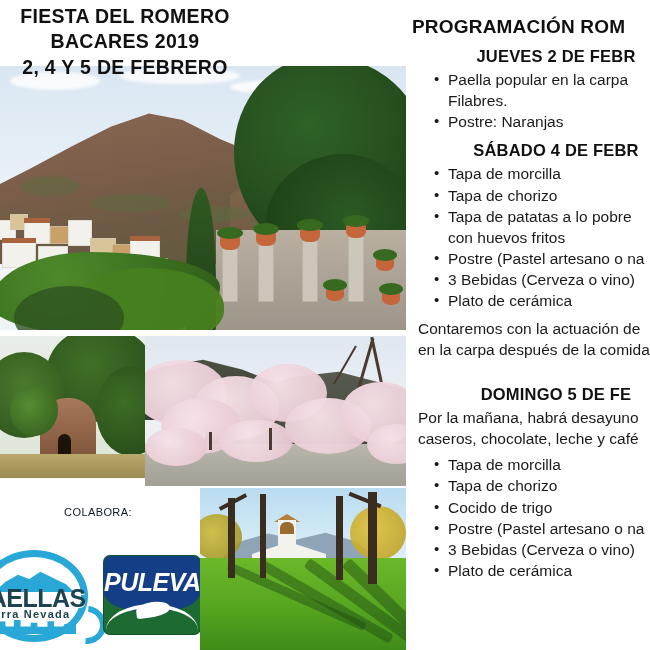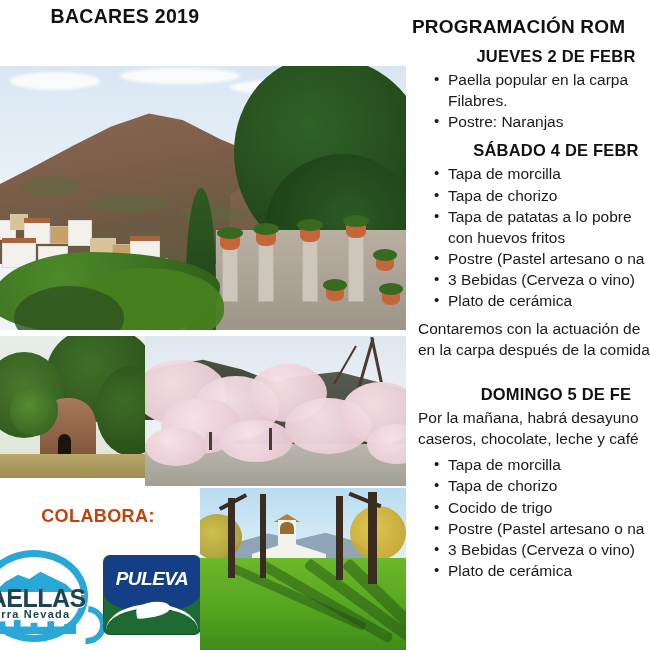--- a/index.html
+++ b/index.html
@@ -97,21 +97,21 @@
   .ch-door{position:absolute;left:78px;top:70px;width:18px;height:24px;background:#9a6b2e;border-radius:9px 9px 0 0;}
   .ch-grass{position:absolute;left:0;bottom:0;width:100%;height:92px;
     background:linear-gradient(#6cb82a 0%,#56a520 55%,#3f8c18 100%);}
   .shadow{position:absolute;background:#1d4a12;opacity:.45;transform-origin:top left;border-radius:4px;}
   .ch-trunk{position:absolute;background:#3b2c20;}
   .ch-canopy{position:absolute;border-radius:50%;}
   .ch-wall{position:absolute;left:0;top:78px;width:70px;height:16px;background:#e7e4da;}
 
   
   .colabora{position:absolute;left:0;top:506px;width:196px;text-align:center;z-index:15;}
-  .colabora-label{font-weight:bold;font-size:18px;color:#c2410c;letter-spacing:.4px;}
+  .colabora-label{font-weight:normal;font-size:11px;color:#0f172a;letter-spacing:.4px;}
   .logos{position:absolute;left:0;top:540px;width:206px;height:108px;}
 
   .paellas-logo{position:absolute;left:-26px;top:4px;width:124px;height:104px;}
   .paellas-ring{position:absolute;left:6px;top:6px;width:108px;height:92px;border-radius:50%;
     border:7px solid #29a8d8;box-sizing:border-box;}
   .paellas-swirl{position:absolute;width:26px;height:26px;border:6px solid #29a8d8;border-radius:50%;
     border-right-color:transparent;border-bottom-color:transparent;}
   .paellas-mount{position:absolute;left:20px;top:22px;width:80px;height:26px;background:#29a8d8;
     clip-path:polygon(0% 100%,14% 62%,30% 34%,44% 50%,58% 22%,74% 46%,90% 70%,100% 100%);}
   .paellas-city{position:absolute;left:18px;top:70px;width:84px;height:20px;background:#29a8d8;
@@ -120,21 +120,21 @@
     font-weight:bold;font-size:25px;color:#1d4350;letter-spacing:-.5px;
     text-shadow:0 1px 0 #fff;}
   .paellas-sub{position:absolute;left:-4px;top:64px;width:120px;text-align:center;
     font-weight:bold;font-size:11px;color:#1d4350;letter-spacing:1.2px;}
 
   .puleva-logo{position:absolute;left:104px;top:16px;width:96px;height:78px;
     background:#1d6a33;border-radius:6px;overflow:hidden;box-shadow:0 0 0 1px #145127;}
   .puleva-blue{position:absolute;left:0;top:0;width:100%;height:56px;background:#143f86;
     border-radius:6px 6px 46% 46%/6px 6px 34% 34%;}
   .puleva-word{position:absolute;left:0;top:12px;width:100%;text-align:center;
-    font-weight:bold;font-style:italic;font-size:19px;color:#ffffff;letter-spacing:-.5px;}
+    font-weight:bold;font-style:italic;font-size:25px;color:#ffffff;letter-spacing:-.5px;}
   .puleva-drop{position:absolute;left:32px;top:46px;width:34px;height:15px;background:#ffffff;
     border-radius:50% 50% 50% 12%;transform:rotate(-8deg);}
   .puleva-curve{position:absolute;left:2px;top:48px;width:92px;height:22px;
     border-top:4px solid #ffffff;border-radius:50%/100% 100% 0 0;}
 
   
   .right-col{position:absolute;left:406px;top:0;width:244px;height:650px;background:#fff;overflow:hidden;}
   .prog-inner{position:absolute;left:6px;top:0;width:330px;}
 
   .prog-title{font-weight:bold;font-size:19px;color:#111;letter-spacing:.2px;
@@ -151,21 +151,23 @@
   .spacer-lg{height:16px;}
 </style>
 </head>
 <body>
 
 <div class="poster">
 
   <div class="left-col">
 
     <div class="title-block">
+      <div class="title-line l1">FIESTA DEL ROMERO</div>
       <div class="title-line l2">BACARES 2019</div>
+      <div class="title-line l3">2, 4 Y 5 DE FEBRERO</div>
     </div>
 
     <div class="photo-top">
       <div class="sky"></div>
       <div class="cloud" style="left:10px;top:6px;width:90px;height:18px;"></div>
       <div class="cloud" style="left:120px;top:2px;width:120px;height:16px;"></div>
       <div class="cloud" style="left:230px;top:14px;width:100px;height:14px;"></div>
       <div class="mountain"></div>
       <div class="mountain m2"></div>
 

